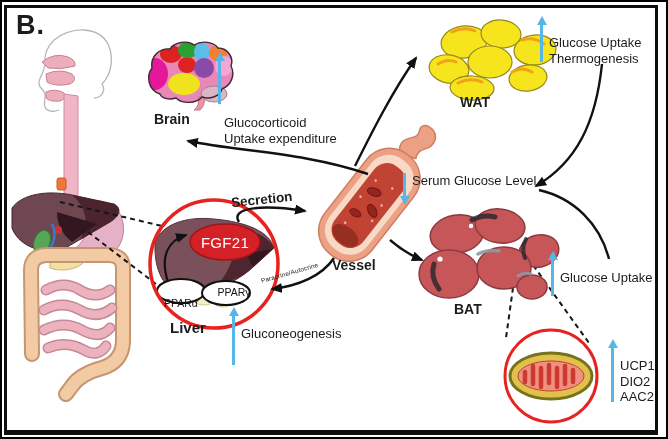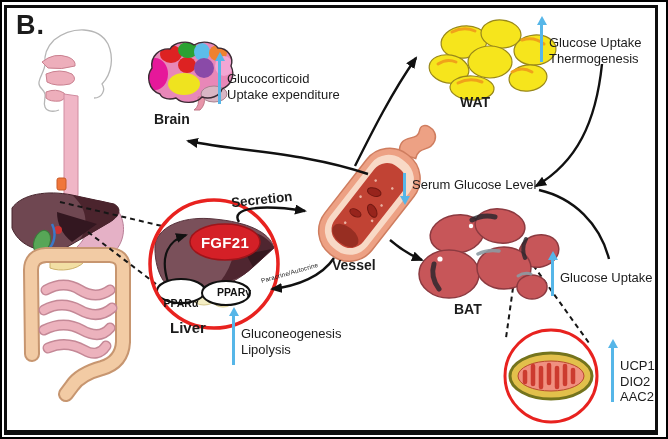--- a/index.html
+++ b/index.html
@@ -14,23 +14,23 @@
   .annot{position:absolute;display:flex;align-items:flex-start;}
   .annot .lines{display:flex;flex-direction:column;font-size:13px;line-height:15.5px;
                 white-space:nowrap;margin-left:6px;margin-top:11px;}
   .varrow{width:3px;background:#56b6e8;position:relative;flex:none;}
   .varrow.up::before{content:"";position:absolute;top:-8px;left:-3.5px;width:0;height:0;
      border-left:5px solid transparent;border-right:5px solid transparent;
      border-bottom:9px solid #56b6e8;}
   .varrow.down::after{content:"";position:absolute;bottom:-8px;left:-3.5px;width:0;height:0;
      border-left:5px solid transparent;border-right:5px solid transparent;
      border-top:9px solid #56b6e8;}
-  .serum-annot{align-items:center;padding-left:31px;}
+  .serum-annot{padding-left:31px;}
   .serum-annot .lines{margin-top:0;}
-  .ov-txt{position:absolute;text-align:center;font-weight:bold;white-space:nowrap;}
+  .ov-txt{position:absolute;text-align:center;font-weight:normal;white-space:nowrap;}
   .fgf21-txt{color:#ffffff;font-size:15px;letter-spacing:.3px;}
   .ppar-txt{color:#111;font-size:10.5px;}
   .secretion-lbl{font-size:13.5px;font-weight:bold;transform:rotate(-6deg);}
   .paracrine-lbl{font-size:6.3px;transform:rotate(-16deg);color:#222;letter-spacing:.2px;}
   svg{position:absolute;left:0;top:0;}
 </style>
 </head>
 <body>
 
 <div class="fig">
@@ -224,21 +224,21 @@
   <div class="abs node-lbl" style="left:168px;top:317px;width:56px;font-size:15px;">Liver</div>
   <div class="abs node-lbl" style="left:452px;top:299px;width:52px;">BAT</div>
 
   <div class="abs secretion-lbl" style="left:229px;top:190px;">Secretion</div>
   <div class="abs paracrine-lbl" style="left:258px;top:267px;">Paracrine/Autocrine</div>
 
   <div class="ov-txt fgf21-txt" style="left:188px;top:232px;width:70px;">FGF21</div>
   <div class="ov-txt ppar-txt" style="left:155px;top:283px;width:48px;margin-top:12px;">PPARα</div>
   <div class="ov-txt ppar-txt" style="left:200px;top:284px;width:64px;">PPARγ</div>
 
-  <div class="annot" style="left:216px;top:58px;">
+  <div class="annot" style="left:216px;top:58px;flex-direction:column;">
     <span class="varrow up" style="height:44px;"></span>
     <span class="lines">
       <span>Glucocorticoid</span>
       <span>Uptake expenditure</span>
     </span>
   </div>
 
   <div class="annot" style="left:538px;top:22px;">
     <span class="varrow up" style="height:38px;"></span>
     <span class="lines">
@@ -251,21 +251,20 @@
     <span class="varrow down" style="height:24px;"></span>
     <span class="lines">
       <span>Serum Glucose Level</span>
     </span>
   </div>
 
   <div class="annot" style="left:230px;top:313px;">
     <span class="varrow up" style="height:50px;"></span>
     <span class="lines">
       <span>Gluconeogenesis</span>
-      <span>Lipolysis</span>
     </span>
   </div>
 
   <div class="annot" style="left:549px;top:257px;">
     <span class="varrow up" style="height:37px;"></span>
     <span class="lines">
       <span>Glucose Uptake</span>
     </span>
   </div>
 

